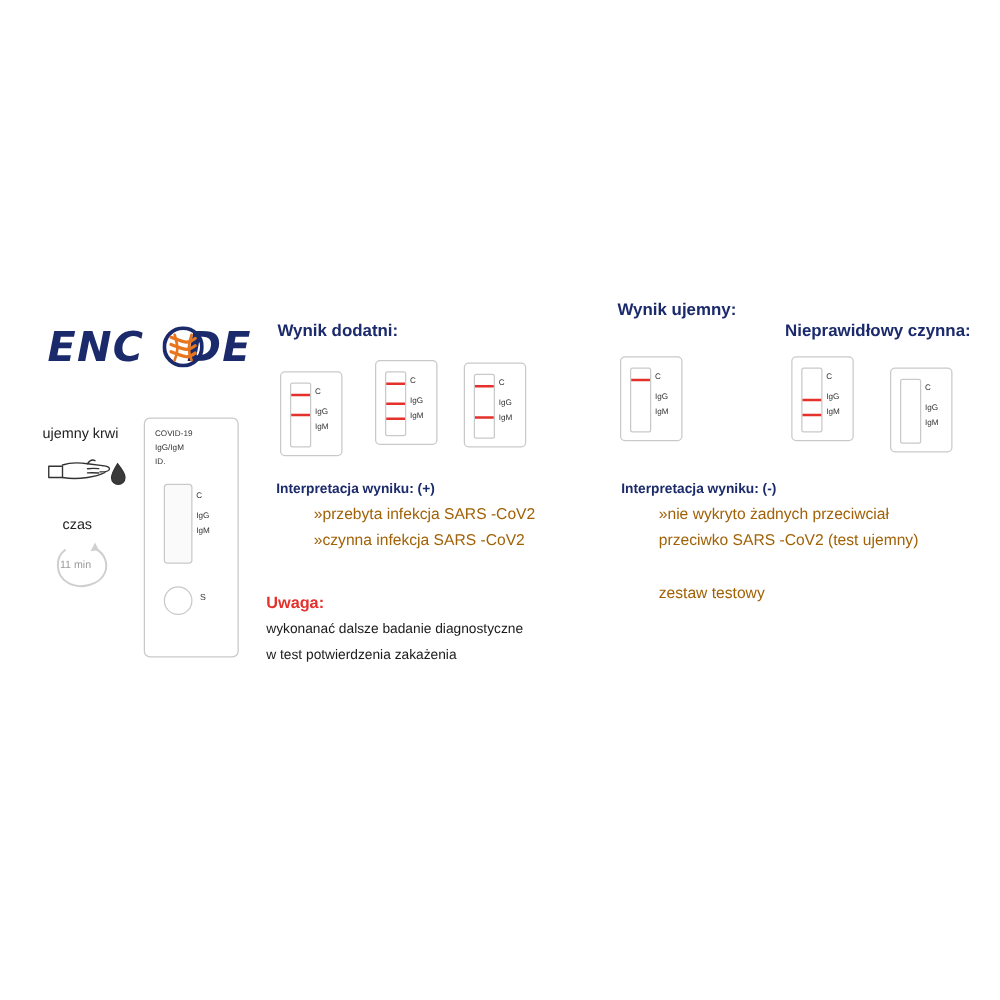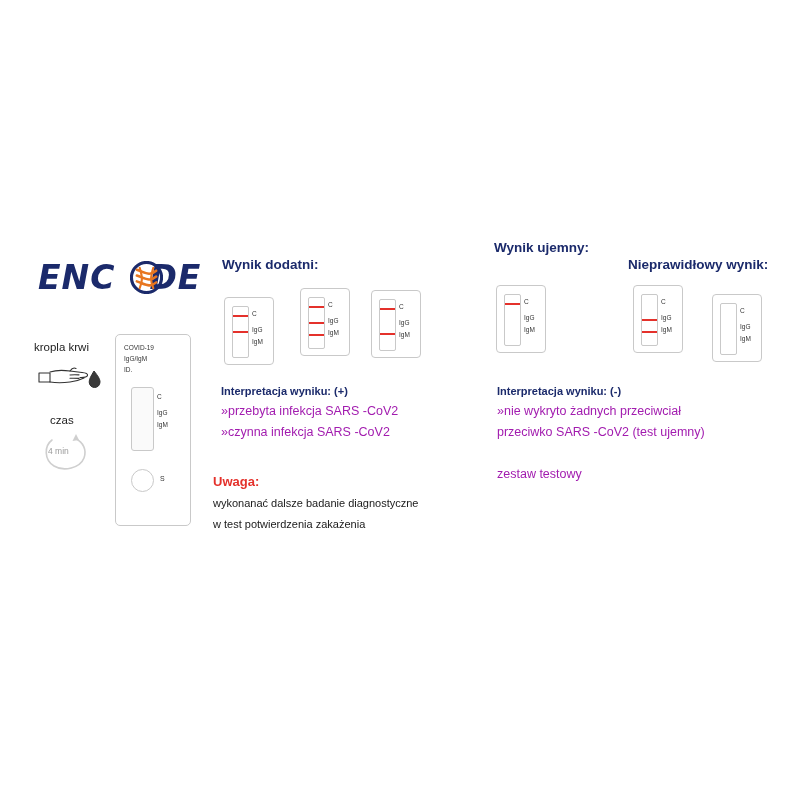--- a/index.html
+++ b/index.html
@@ -164,22 +164,23 @@
   .interp-title {
     position: absolute;
     font-size: 11px;
     font-weight: bold;
     color: #1b2a6b;
     white-space: nowrap;
   }
   .interp-line {
     position: absolute;
     font-size: 12.5px;
-    color: #a21caf;
-    white-space: nowrap;
+    color: #a16207;
+    white-space: nowrap;
+    margin-left: 30px;
   }
   .note-title {
     position: absolute;
     font-size: 13px;
     font-weight: bold;
     color: #e4312b;
     white-space: nowrap;
   }
   .note-line {
     position: absolute;
@@ -200,21 +201,21 @@
     <svg class="logo-o" viewBox="0 0 34 34">
       <circle cx="17" cy="17" r="15.5" fill="none" stroke="#1b2a6b" stroke-width="3.2"></circle>
       <path d="M7 9 C16 12, 20 16, 27 10" fill="none" stroke="#e8761f" stroke-width="2.6" stroke-linecap="round"></path>
       <path d="M7 15 C16 18, 20 22, 27 16" fill="none" stroke="#e8761f" stroke-width="2.6" stroke-linecap="round"></path>
       <path d="M7 21 C16 24, 20 28, 27 22" fill="none" stroke="#e8761f" stroke-width="2.6" stroke-linecap="round"></path>
       <path d="M10 7 C13 17, 13 21, 10 28" fill="none" stroke="#e8761f" stroke-width="2.2" stroke-linecap="round"></path>
       <path d="M24 7 C21 17, 21 21, 24 28" fill="none" stroke="#e8761f" stroke-width="2.2" stroke-linecap="round"></path>
     </svg>
   </div>
 
-  <div class="blood-label">kropla krwi</div>
+  <div class="blood-label">ujemny krwi</div>
 
   <svg class="hand-icon" viewBox="0 0 70 40">
     <g fill="none" stroke="#333" stroke-width="1.1" stroke-linejoin="round" stroke-linecap="round">
       <path d="M3 17 L3 26 L14 26 L14 17 Z"></path>
       <path d="M14 16 C20 14, 27 14, 34 15 C38 15.5, 42 16, 46 16.5"></path>
       <path d="M14 26 C20 27, 27 27, 34 26 C38 25.5, 44 24, 48 22"></path>
       <path d="M46 16.5 C50 16.8, 52 18, 51.5 19.5 C51 21, 48 21.6, 44 21.5"></path>
       <path d="M34 15 C36 12, 38 11.5, 40 12.5"></path>
       <path d="M34 19 C37 18.6, 40 18.6, 43 18.9"></path>
       <path d="M34 22.3 C37 22.1, 40 22.2, 43 22.4"></path>
@@ -222,37 +223,37 @@
     <g stroke="#333" stroke-width="1" fill="none">
       <path d="M58 15 C62 20, 64 23, 64 26 C64 29.4, 61.4 31.5, 58.6 31.5 C55.8 31.5, 53.2 29.4, 53.2 26 C53.2 23, 55 20, 58 15 Z" fill="#3a3a3a"></path>
     </g>
   </svg>
 
   <div class="time-label">czas</div>
   <svg class="clock-icon" viewBox="0 0 60 46">
     <path d="M14 10 C6 16, 6 30, 16 36 C26 42, 42 38, 46 28 C49 20, 45 12, 38 9" fill="none" stroke="#cfcfcf" stroke-width="1.6" stroke-linecap="round"></path>
     <path d="M38 4 L41 10 L34.5 11 Z" fill="#cfcfcf"></path>
   </svg>
-  <div class="clock-text">4 min</div>
+  <div class="clock-text">11 min</div>
 
   <div class="cassette">
     <div class="label-line lbl1">COVID-19</div>
     <div class="label-line lbl2">IgG/IgM</div>
     <div class="label-line lbl3">ID.</div>
     <div class="window"></div>
     <div class="wlbl wlbl-c">C</div>
     <div class="wlbl wlbl-igg">IgG</div>
     <div class="wlbl wlbl-igm">IgM</div>
     <div class="swell"></div>
     <div class="slbl">S</div>
   </div>
 
   <div class="heading" style="left:222px; top:257px;">Wynik dodatni:</div>
   <div class="heading" style="left:494px; top:240px;">Wynik ujemny:</div>
-  <div class="heading" style="left:628px; top:257px;">Nieprawidłowy wynik:</div>
+  <div class="heading" style="left:628px; top:257px;">Nieprawidłowy czynna:</div>
 
   <div class="mini" style="left:224px; top:297px;">
     <div class="mwin">
       <div class="band" style="top:8px;"></div>
       <div class="band" style="top:24px;"></div>
     </div>
     <div class="mlbl ml-c">C</div>
     <div class="mlbl ml-igg">IgG</div>
     <div class="mlbl ml-igm">IgM</div>
   </div>

